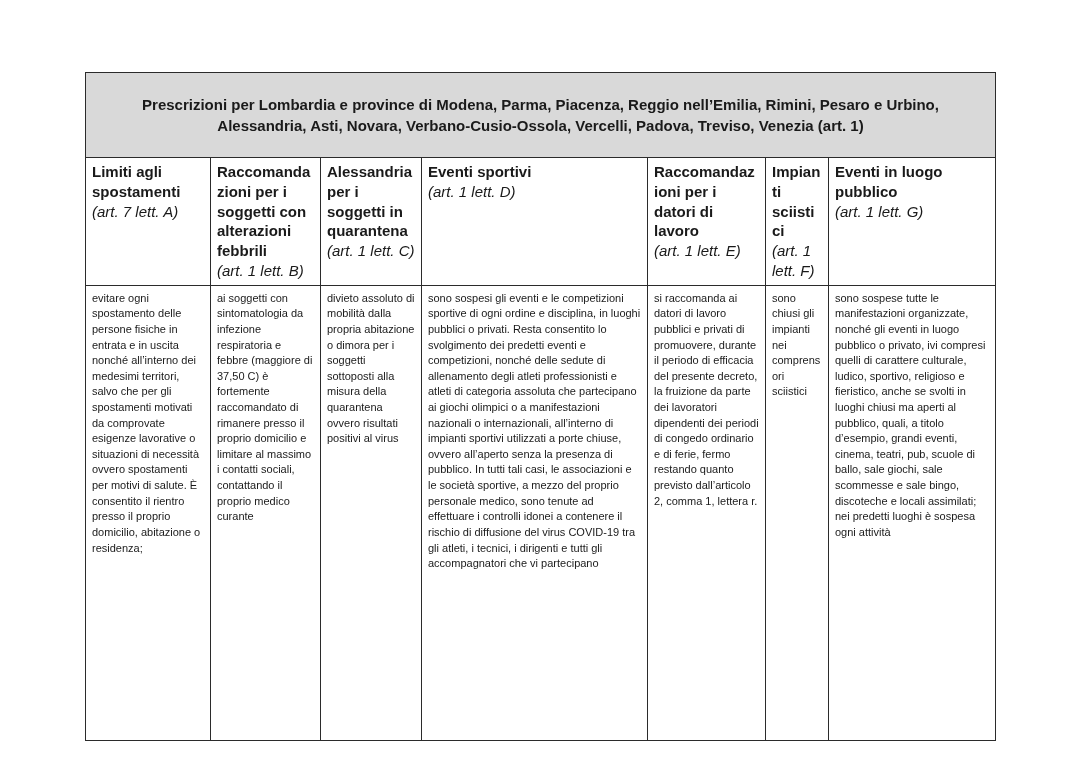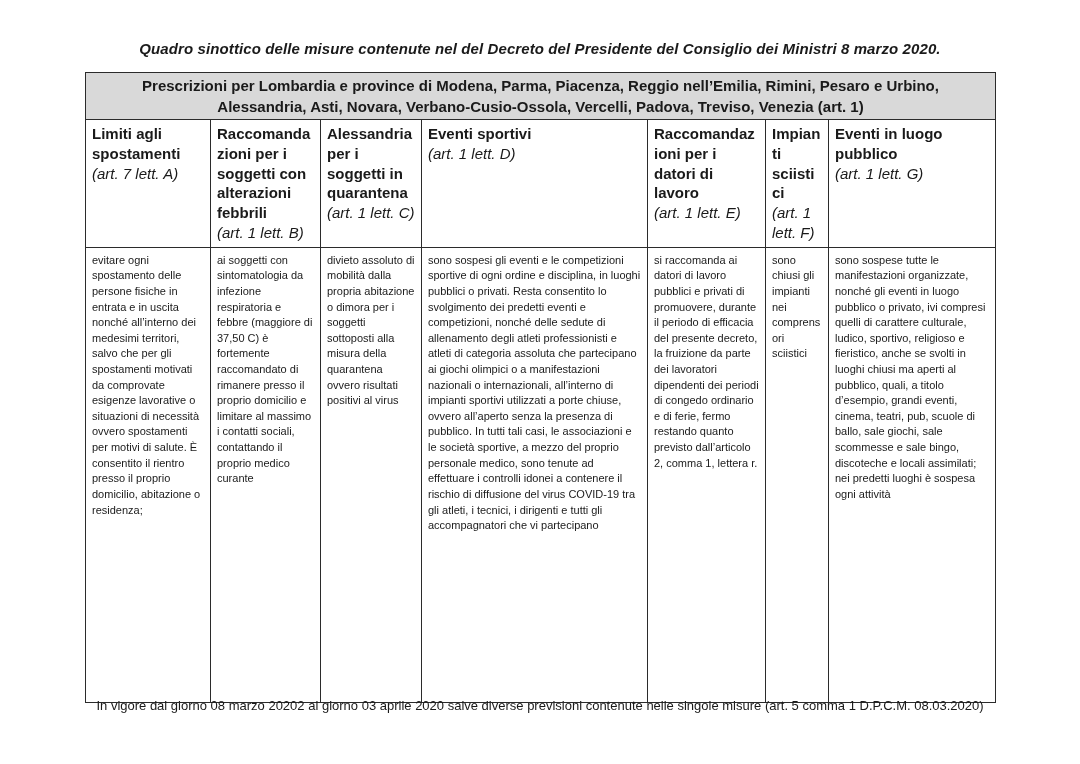--- a/index.html
+++ b/index.html
@@ -37,21 +37,21 @@
   }
   table.measures th, table.measures td {
     border: 1.5px solid #2b2b2b;
     overflow-wrap: break-word;
   }
   th.banner {
     background: #d9d9d9;
     font-size: 15px;
     font-weight: bold;
     text-align: center;
-    padding: 2px 30px;
+    padding: 21px 30px;
     line-height: 1.4;
   }
   tr.colheads th {
     vertical-align: top;
     text-align: left;
     padding: 4px 6px;
     font-size: 15px;
     font-weight: bold;
     line-height: 1.32;
     height: 91px;
@@ -75,21 +75,20 @@
     width: 990px;
     text-align: center;
     font-size: 13px;
   }
 </style>
 </head>
 <body>
 
 <div class="page">
 
-  <div class="doc-title">Quadro sinottico delle misure contenute nel del Decreto del Presidente del Consiglio dei Ministri 8 marzo 2020.</div>
 
   <table class="measures">
     <colgroup>
       <col style="width:125px">
       <col style="width:110px">
       <col style="width:101px">
       <col style="width:226px">
       <col style="width:118px">
       <col style="width:63px">
       <col style="width:167px">
@@ -135,15 +134,14 @@
         <td>ai soggetti con sintomatologia da infezione respiratoria e febbre (maggiore di 37,50 C) è fortemente raccomandato di rimanere presso il proprio domicilio e limitare al massimo i contatti sociali, contattando il proprio medico curante</td>
         <td>divieto assoluto di mobilità dalla propria abitazione o dimora per i soggetti sottoposti alla misura della quarantena ovvero risultati positivi al virus</td>
         <td>sono sospesi gli eventi e le competizioni sportive di ogni ordine e disciplina, in luoghi pubblici o privati. Resta consentito lo svolgimento dei predetti eventi e competizioni, nonché delle sedute di allenamento degli atleti professionisti e atleti di categoria assoluta che partecipano ai giochi olimpici o a manifestazioni nazionali o internazionali, all’interno di impianti sportivi utilizzati a porte chiuse, ovvero all’aperto senza la presenza di pubblico. In tutti tali casi, le associazioni e le società sportive, a mezzo del proprio personale medico, sono tenute ad effettuare i controlli idonei a contenere il rischio di diffusione del virus COVID-19 tra gli atleti, i tecnici, i dirigenti e tutti gli accompagnatori che vi partecipano</td>
         <td>si raccomanda ai datori di lavoro pubblici e privati di promuovere, durante il periodo di efficacia del presente decreto, la fruizione da parte dei lavoratori dipendenti dei periodi di congedo ordinario e di ferie, fermo restando quanto previsto dall’articolo 2, comma 1, lettera r.</td>
         <td>sono chiusi gli impianti nei comprensori sciistici</td>
         <td>sono sospese tutte le manifestazioni organizzate, nonché gli eventi in luogo pubblico o privato, ivi compresi quelli di carattere culturale, ludico, sportivo, religioso e fieristico, anche se svolti in luoghi chiusi ma aperti al pubblico, quali, a titolo d’esempio, grandi eventi, cinema, teatri, pub, scuole di ballo, sale giochi, sale scommesse e sale bingo, discoteche e locali assimilati; nei predetti luoghi è sospesa ogni attività</td>
       </tr>
     </tbody>
   </table>
 
-  <div class="doc-footer">In vigore dal giorno 08 marzo 20202 al giorno 03 aprile 2020 salve diverse previsioni contenute nelle singole misure (art. 5 comma 1 D.P.C.M. 08.03.2020)</div>
 
 </div>
 
 </body></html>

